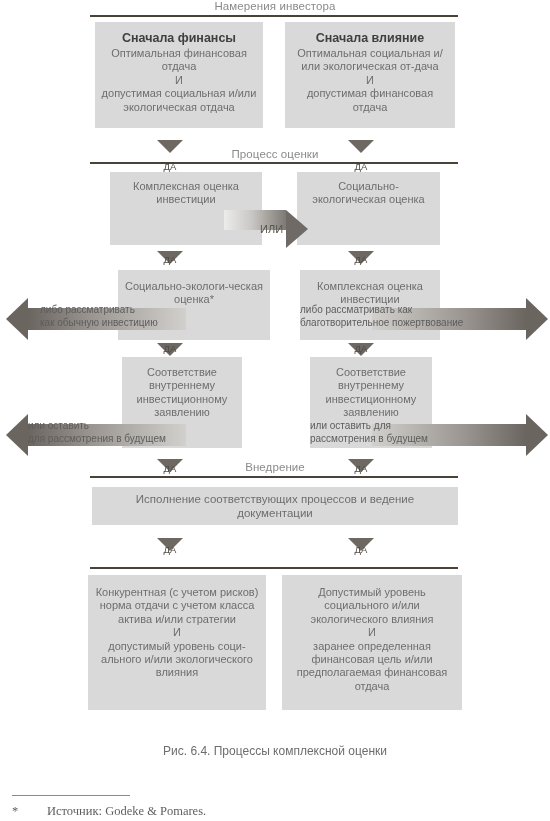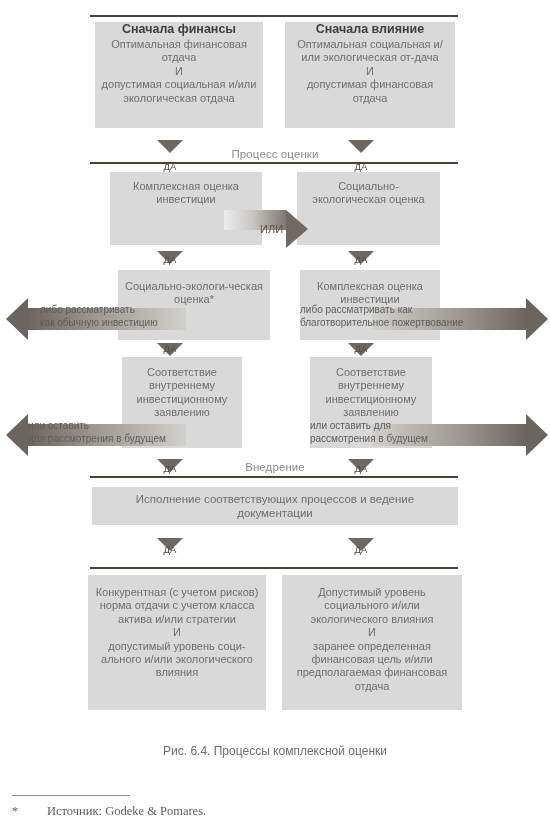--- a/index.html
+++ b/index.html
@@ -11,21 +11,21 @@
   
   .rule{position:absolute;height:2px;background:#4a4239;}
 
   
   .sect-label{position:absolute;font-size:11.5px;color:#8a8a8a;
               text-align:center;white-space:nowrap;letter-spacing:.1px;}
 
   
   .box{position:absolute;background:#d9d9d9;box-sizing:border-box;
        display:flex;flex-direction:column;align-items:center;
-       }
+       padding-top:9px;}
   .box .ttl{font-size:12.5px;font-weight:bold;color:#3f3f3f;
             line-height:15px;text-align:center;margin-bottom:1px;}
   .box .bdy{font-size:11px;line-height:13.4px;color:#6e6e6e;
             text-align:center;padding:0 6px;}
 
   .band{position:absolute;background:#d9d9d9;box-sizing:border-box;
         display:flex;align-items:center;justify-content:flex-start;}
   .band span{font-size:11.5px;line-height:14px;color:#6e6e6e;
              text-align:center;padding:0 18px;}
 
@@ -70,20 +70,21 @@
   .footnote{position:absolute;font-size:12.5px;color:#5f5f5f;
             font-family:"Liberation Serif","DejaVu Serif",serif;}
   .footnote .star{position:absolute;left:0;top:0;}
   .footnote .txt{position:absolute;left:35px;top:0;white-space:nowrap;}
 </style>
 </head>
 <body>
 
 <div class="stage">
 
+  <div class="sect-label" style="left:92px;top:0px;width:366px;">Намерения инвестора</div>
   <div class="rule" style="left:90px;top:15px;width:368px;"></div>
 
   <div class="box" style="left:95px;top:22px;width:168px;height:106px;">
     <div class="ttl">Сначала финансы</div>
     <div class="bdy" style="white-space:pre-line;">Оптимальная финансовая отдача
 И
 допустимая социальная и/или экологическая отдача</div>
   </div>
 
   <div class="box" style="left:285px;top:22px;width:170px;height:106px;">

